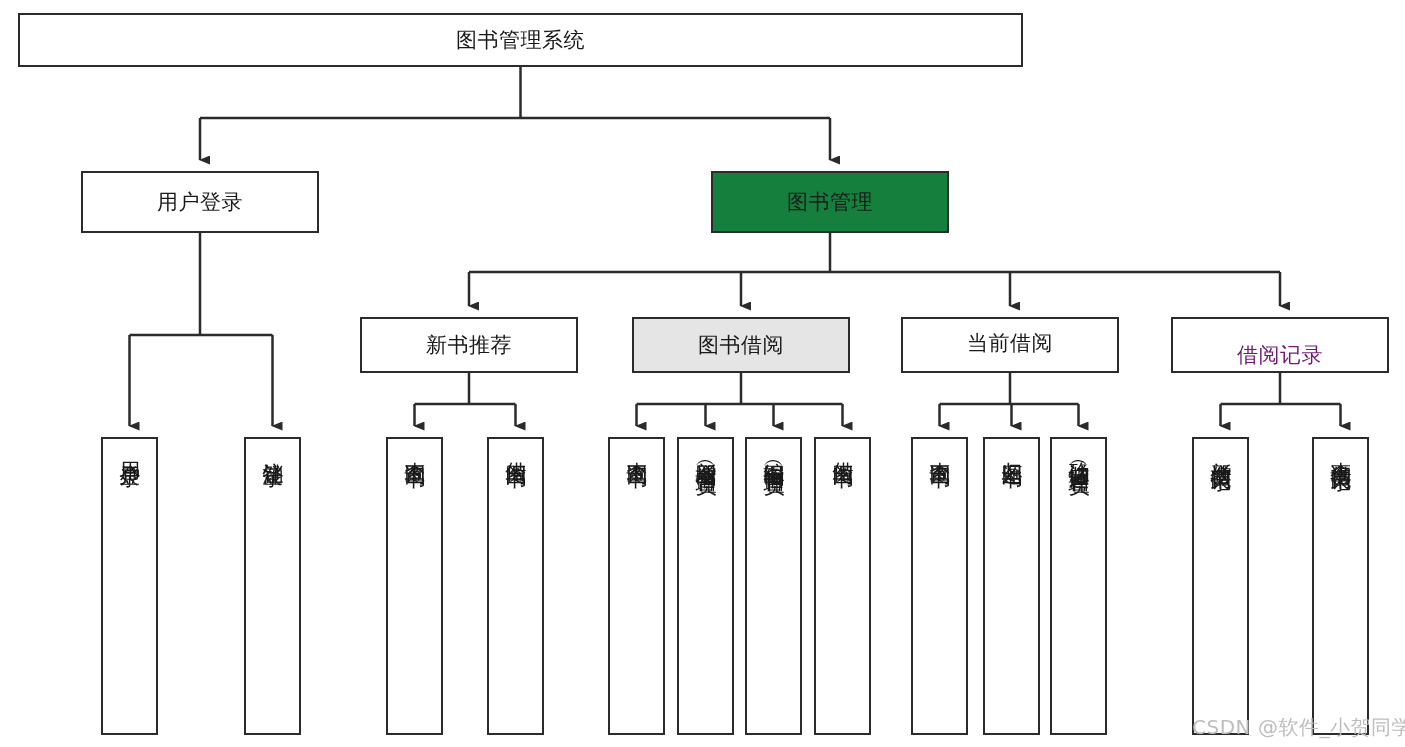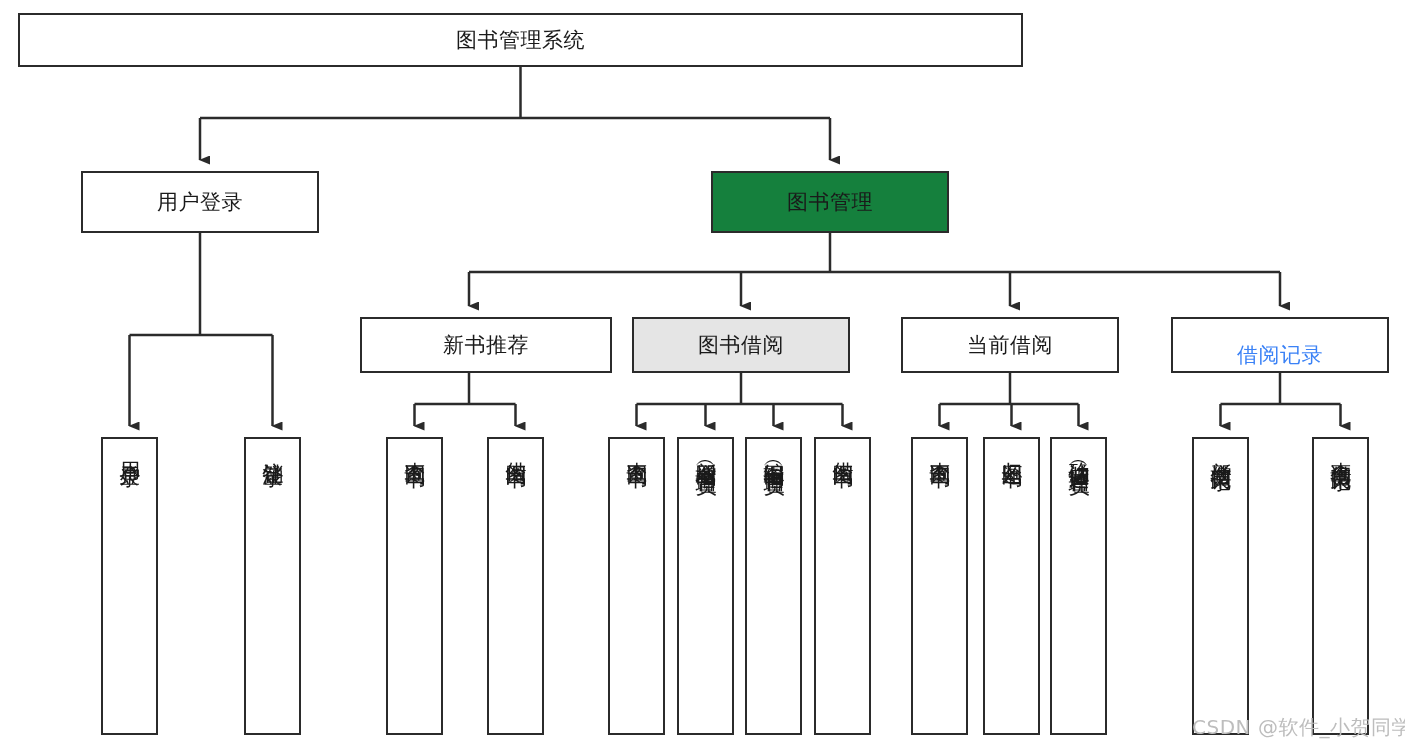--- a/index.html
+++ b/index.html
@@ -103,31 +103,31 @@
   <div id="node-layer">
       <div class="node horizontal" style="left: 18px; top: 13px; width: 1005px; height: 54px; border-color: rgb(43, 43, 43); background: rgb(255, 255, 255);">
         <span class="node-label" style="color: rgb(26, 26, 26);">图书管理系统</span>
       </div>
       <div class="node horizontal" style="left: 81px; top: 171px; width: 238px; height: 62px; border-color: rgb(43, 43, 43); background: rgb(255, 255, 255);">
         <span class="node-label" style="color: rgb(26, 26, 26);">用户登录</span>
       </div>
       <div class="node horizontal" style="left: 711px; top: 171px; width: 238px; height: 62px; border-color: rgb(43, 43, 43); background: #15803d;">
         <span class="node-label" style="color: rgb(26, 26, 26);">图书管理</span>
       </div>
-      <div class="node horizontal" style="left: 360px; top: 317px; width: 252px; height: 56px; border-color: rgb(43, 43, 43); background: rgb(255, 255, 255);">
+      <div class="node horizontal" style="left: 360px; top: 317px; width: 218px; height: 56px; border-color: rgb(43, 43, 43); background: rgb(255, 255, 255);">
         <span class="node-label" style="color: rgb(26, 26, 26);">新书推荐</span>
       </div>
       <div class="node horizontal" style="left: 632px; top: 317px; width: 218px; height: 56px; border-color: rgb(43, 43, 43); background: #e5e5e5;">
         <span class="node-label" style="color: rgb(26, 26, 26);">图书借阅</span>
       </div>
-      <div class="node horizontal" style="left: 901px; top: 317px; width: 218px; height: 56px; border-color: rgb(43, 43, 43); background: rgb(255, 255, 255);">
+      <div class="node horizontal" style="left: 901px; top: 317px; width: 218px; height: 56px; border-color: rgb(43, 43, 43); background: rgb(255, 255, 255); font-family: Liberation Mono, monospace;">
         <span class="node-label" style="color: rgb(26, 26, 26);">当前借阅</span>
       </div>
       <div class="node horizontal" style="left: 1171px; top: 317px; width: 218px; height: 56px; border-color: rgb(43, 43, 43); background: rgb(255, 255, 255);">
-        <span class="node-label" style="color: #3b82f6; margin-top: 21px;">借阅记录</span>
+        <span class="node-label" style="color: #701a75; margin-top: 21px;">借阅记录</span>
       </div>
       <div class="node vertical" style="left: 101px; top: 437px; width: 57px; height: 298px; border-color: rgb(43, 43, 43); background: rgb(255, 255, 255);">
         <span class="node-label" style="color: rgb(26, 26, 26);">用户登录</span>
       </div>
       <div class="node vertical" style="left: 244px; top: 437px; width: 57px; height: 298px; border-color: rgb(43, 43, 43); background: rgb(255, 255, 255);">
         <span class="node-label" style="color: rgb(26, 26, 26);">注销登录</span>
       </div>
       <div class="node vertical" style="left: 386px; top: 437px; width: 57px; height: 298px; border-color: rgb(43, 43, 43); background: rgb(255, 255, 255);">
         <span class="node-label" style="color: rgb(26, 26, 26);">查询图书</span>
       </div>

